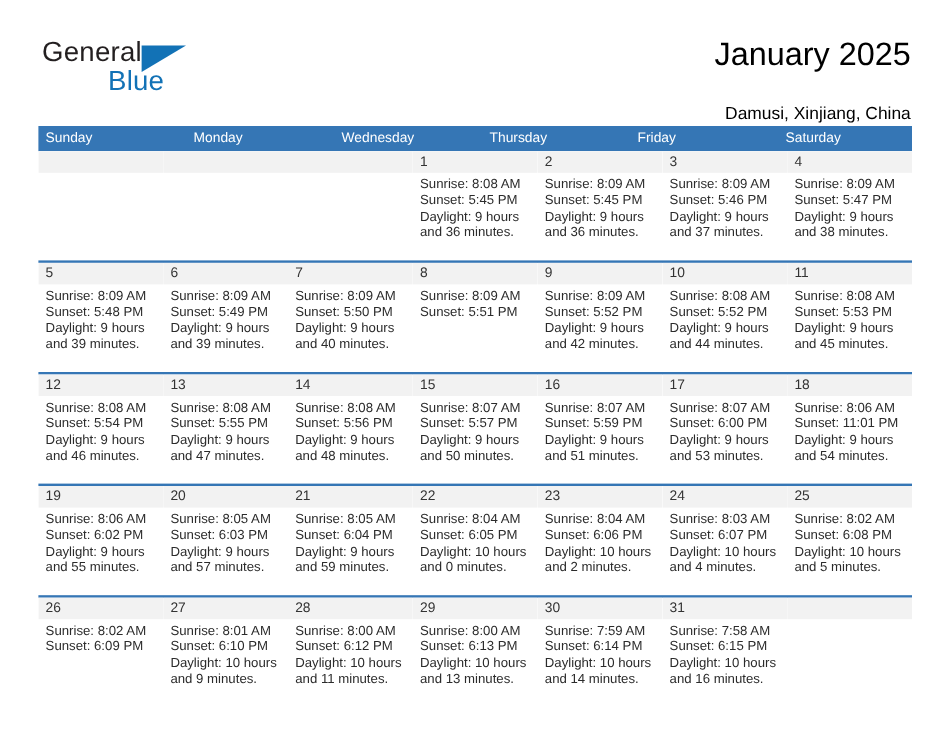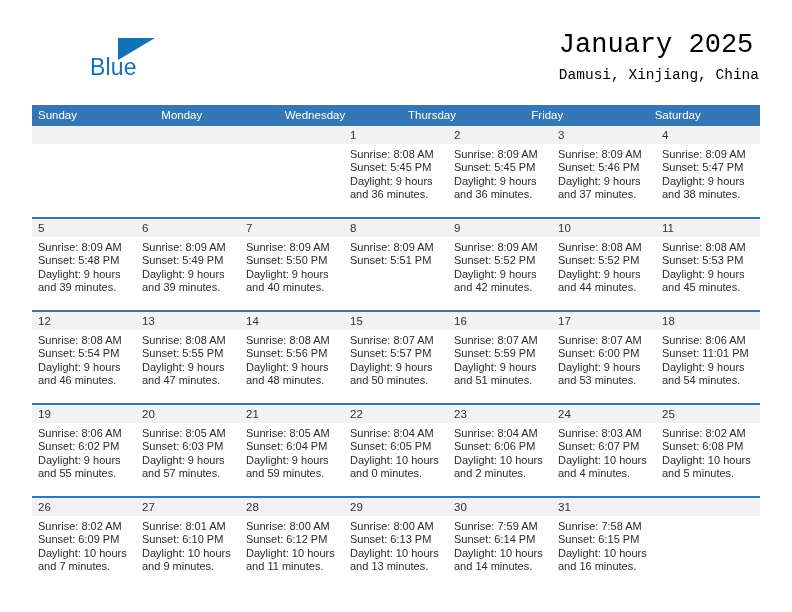--- a/index.html
+++ b/index.html
@@ -60,31 +60,30 @@
     top: 26px;
     font-size: 23px;
     color: #1272b6;
     letter-spacing: 0.2px;
     line-height: 26px;
   }
   .title-block {
     position: absolute;
     right: 0;
     top: 0;
-    text-align: left;
-    font-family: Liberation Mono, monospace;
+    text-align: right;
   }
   .cal-title {
     font-size: 27px;
     color: #000000;
     line-height: 34px;
     white-space: nowrap;
   }
   .cal-subtitle {
-    margin-top: 4px;
+    margin-top: 24px;
     font-size: 14.5px;
     color: #000000;
     line-height: 18px;
     white-space: nowrap;
   }
 
   
   .calendar {
     position: absolute;
     left: 32px;
@@ -149,20 +148,21 @@
   }
 </style>
 </head>
 <body>
 
 <div class="page">
 
   <div class="header">
 
     <div class="brand">
+      <span class="brand-general">General</span>
       <span class="brand-tri"></span>
       <span class="brand-blue">Blue</span>
     </div>
 
     <div class="title-block">
       <div class="cal-title">January 2025</div>
       <div class="cal-subtitle">Damusi, Xinjiang, China</div>
     </div>
 
   </div>
@@ -397,21 +397,20 @@
         </div>
       </div>
     </div>
 
     <div class="week">
       <div class="day">
         <div class="day-head">26</div>
         <div class="day-body">
           <div>Sunrise: 8:02 AM</div>
           <div>Sunset: 6:09 PM</div>
-          <div class="daylight">Daylight: 10 hours and 7 minutes.</div>
         </div>
       </div>
       <div class="day">
         <div class="day-head">27</div>
         <div class="day-body">
           <div>Sunrise: 8:01 AM</div>
           <div>Sunset: 6:10 PM</div>
           <div class="daylight">Daylight: 10 hours and 9 minutes.</div>
         </div>
       </div>

